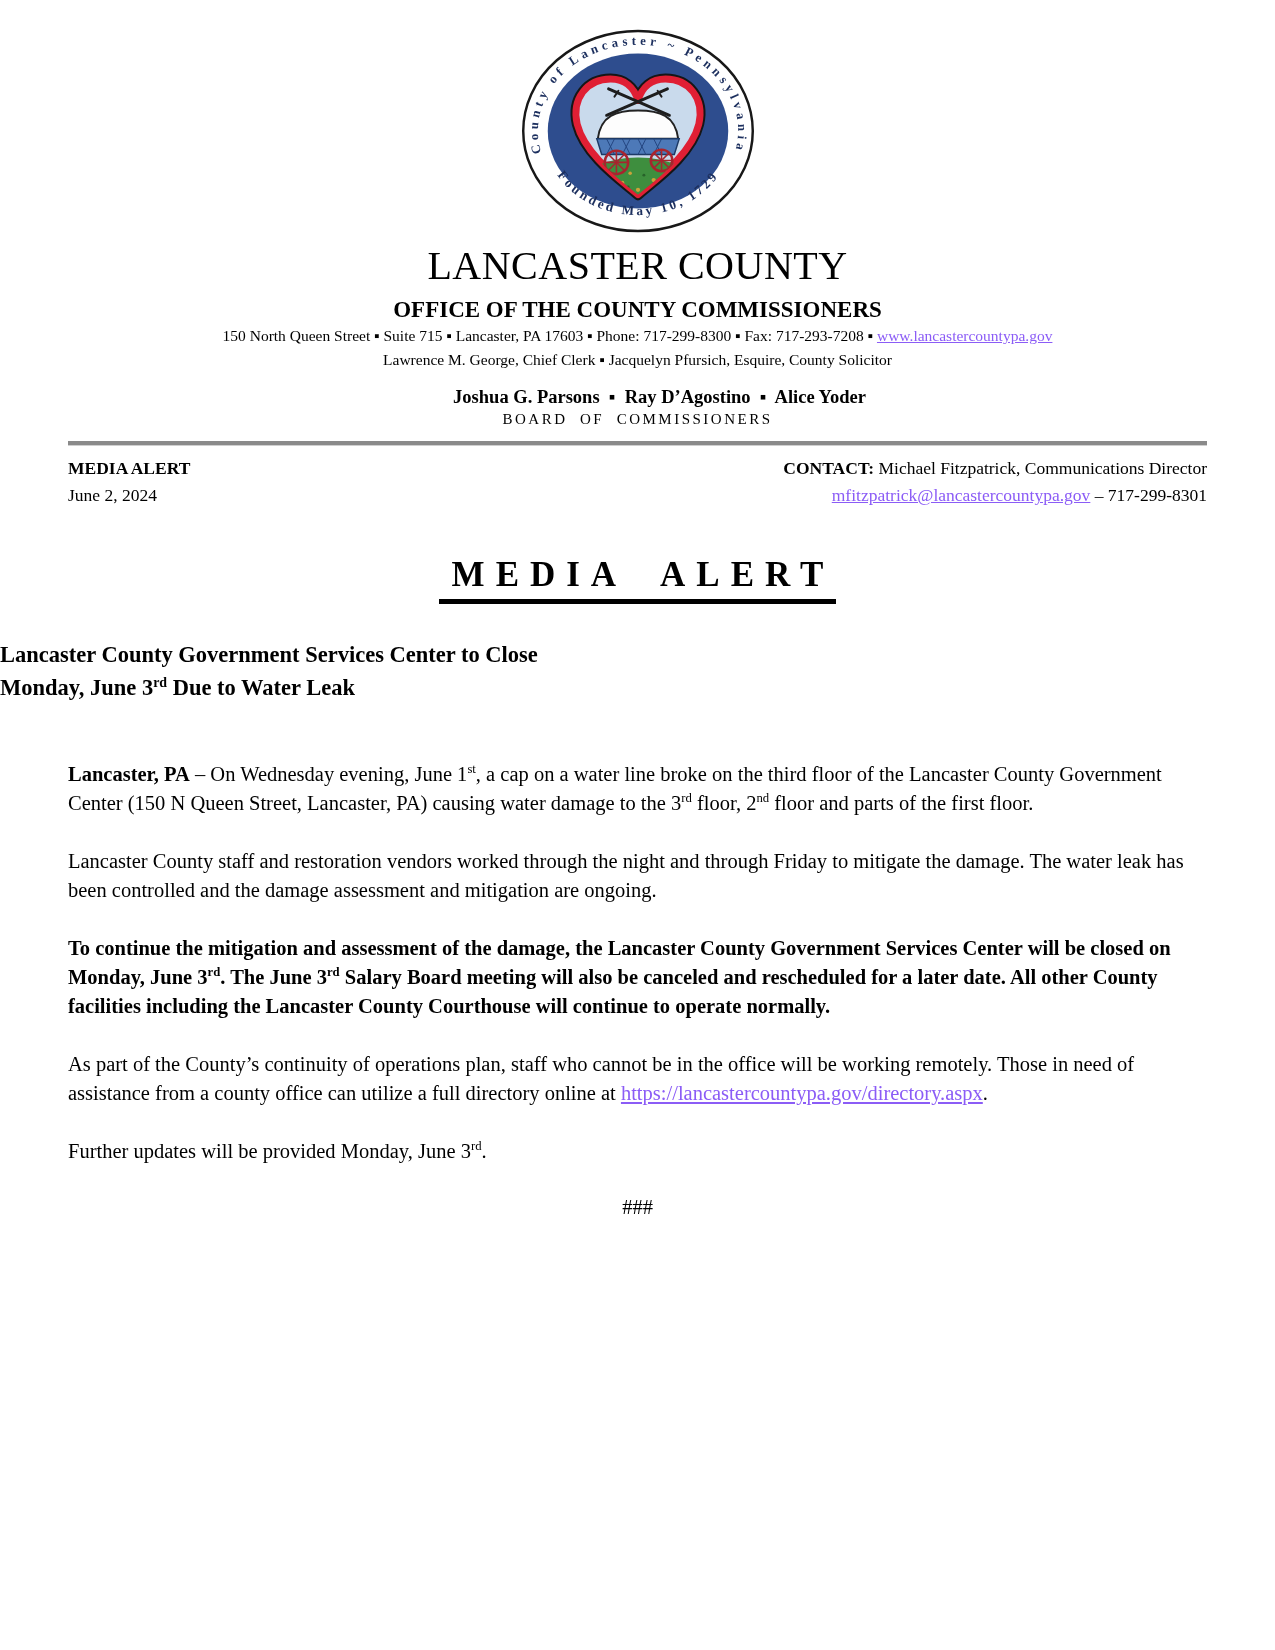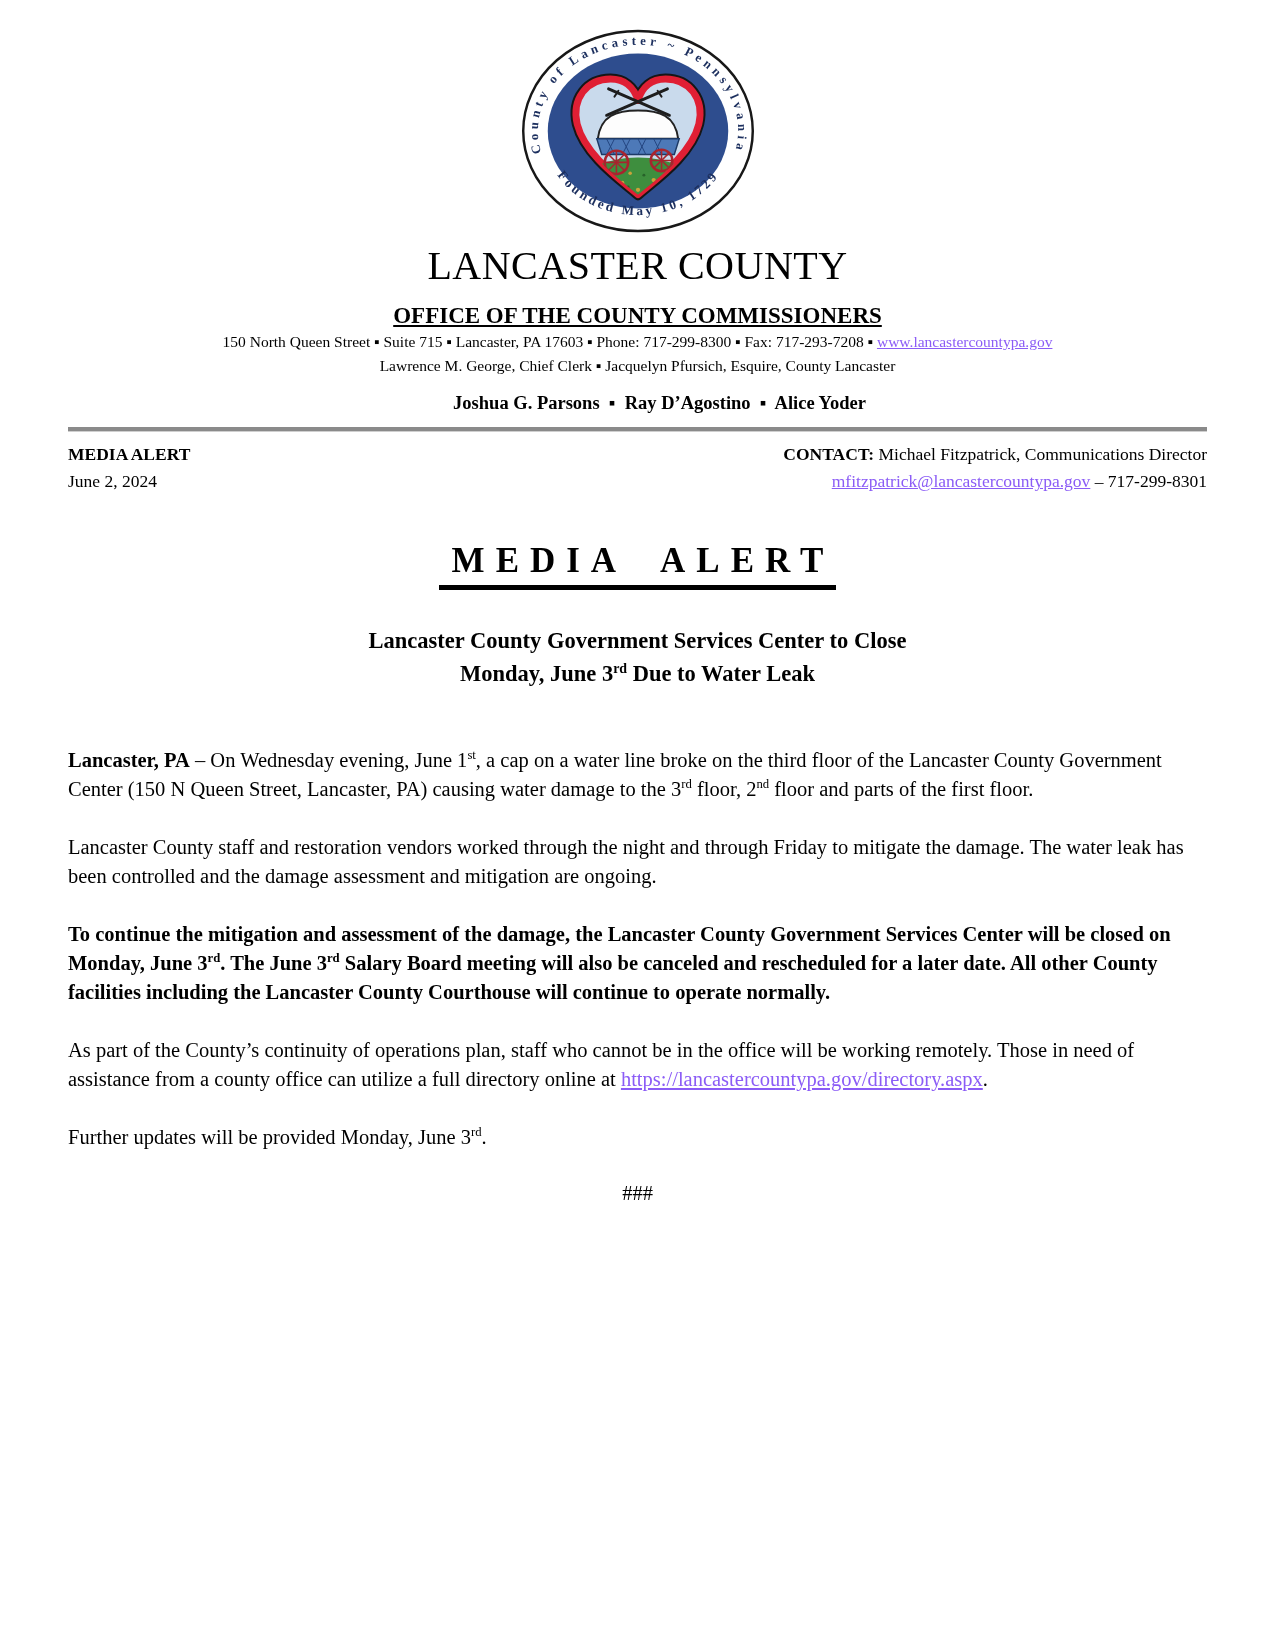--- a/index.html
+++ b/index.html
@@ -3,35 +3,35 @@
 <meta charset="utf-8">
 <style>
   html,body{margin:0;padding:0;background:#e9e9e9;}
   .page{
     width:1275px;height:1650px;margin:0 auto;background:#ffffff;color:#000;
     font-family:"Liberation Serif","DejaVu Serif",serif;overflow:hidden;position:relative;
   }
   .header{text-align:center;padding-top:28px;}
   .seal-wrap{line-height:0;}
   h1.title{font-size:40px;font-weight:normal;margin:12px 0 0;line-height:1.02;letter-spacing:0.5px;}
-  .office{font-size:23px;font-weight:bold;margin-top:16px;line-height:1.1;text-decoration:underline;}
+  .office{font-size:23px;font-weight:bold;margin-top:10px;line-height:1.1;}
   .addr{font-size:15.5px;line-height:1.38;margin-top:3px;}
   .officers{font-size:18.5px;font-weight:bold;margin-top:15px;white-space:pre-wrap;line-height:1.2;padding-left:44px;}
   .board{font-size:15px;letter-spacing:2.5px;margin-top:3px;white-space:pre-wrap;}
   .rule{margin:13px 68px 0;height:4px;background:#8a8a8a;border-bottom:1px solid #cfcfcf;}
   .contact-row{margin:9px 68px 0;display:flex;justify-content:space-between;font-size:17.5px;line-height:1.55;}
   .contact-row .left{text-align:left;}
   .contact-row .right{text-align:right;}
   .media-alert-label{font-weight:bold;}
   .alert-title{text-align:center;margin-top:46px;}
   .alert-title .t{
     display:inline-block;font-size:35px;font-weight:bold;letter-spacing:11px;word-spacing:17px;
     border-bottom:5px solid #000;padding:0 2px 3px 13px;line-height:1.15;
   }
-  .alert-subtitle{margin-top:34px;text-align:center;font-weight:bold;font-size:22.5px;line-height:33px;}
+  .alert-subtitle{margin-top:34px;font-weight:bold;font-size:22.5px;line-height:33px;}
   .body{margin:56px 68px 0;font-size:20.5px;line-height:29px;}
   .body p{margin:0 0 29px;}
   .end-mark{text-align:center;font-size:20.5px;margin-top:30px;}
   .b{font-weight:bold;}
   .lnk{color:#8b5cf6;text-decoration:underline;cursor:pointer;}
   sup{font-size:0.62em;vertical-align:super;line-height:0;}
 </style>
 </head>
 <body>
 
@@ -107,22 +107,23 @@
               <line x1="152" y1="127" x2="136" y2="143" stroke-width="1.6"></line>
             </g>
           </g>
         </g>
       </svg>
     </div>
 
     <h1 class="title">LANCASTER COUNTY</h1>
     <div class="office">OFFICE OF THE COUNTY COMMISSIONERS</div>
     <div class="addr"><span>150 North Queen Street ▪ Suite 715 ▪ Lancaster, PA 17603 ▪ Phone: 717-299-8300 ▪ Fax: 717-293-7208 ▪ </span><a href="#" class="lnk">www.lancastercountypa.gov</a></div>
-    <div class="addr">Lawrence M. George, Chief Clerk ▪ Jacquelyn Pfursich, Esquire, County Lancaster</div>
+    <div class="addr">Lawrence M. George, Chief Clerk ▪ Jacquelyn Pfursich, Esquire, County Solicitor</div>
     <div class="officers">Joshua G. Parsons  ▪  Ray D’Agostino  ▪  Alice Yoder</div>
+    <div class="board">BOARD  OF  COMMISSIONERS</div>
   </div>
 
   <div class="rule"></div>
 
   <div class="contact-row">
     <div class="left">
       <div class="media-alert-label">MEDIA ALERT</div>
       <div>June 2, 2024</div>
     </div>
     <div class="right">

